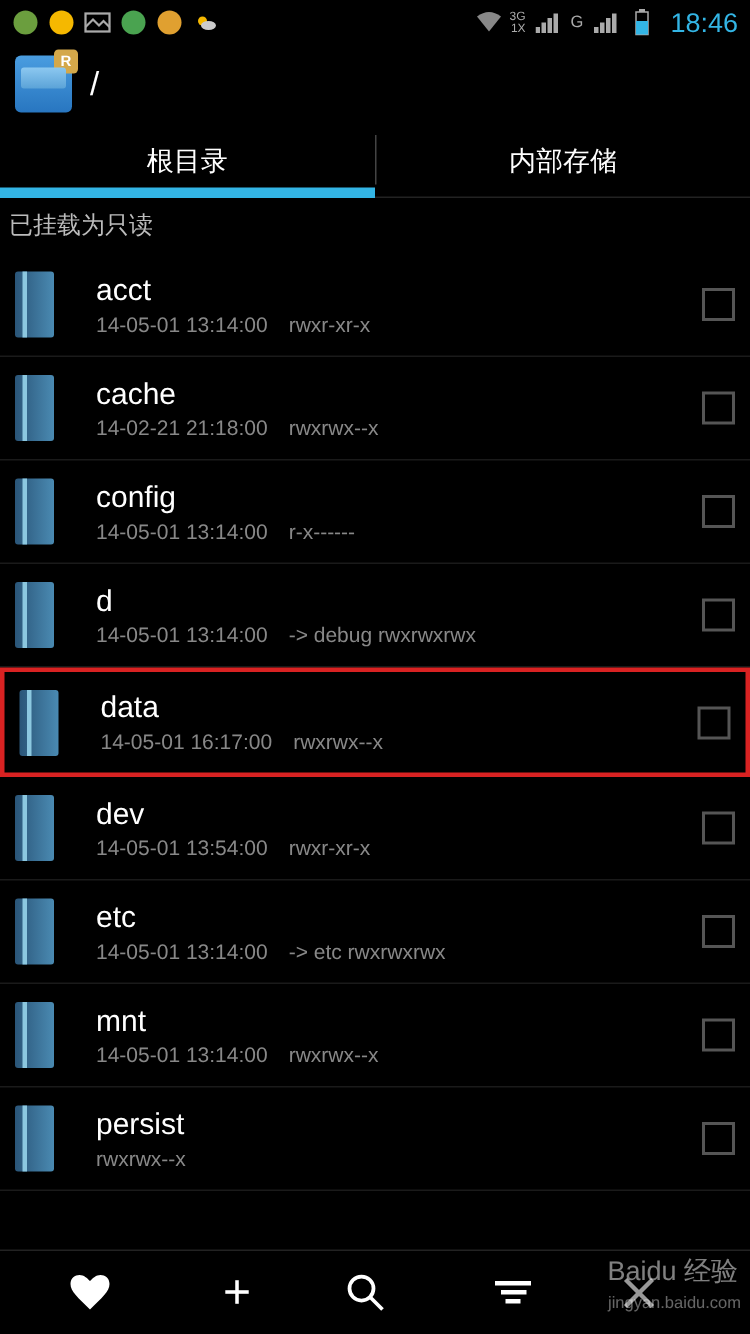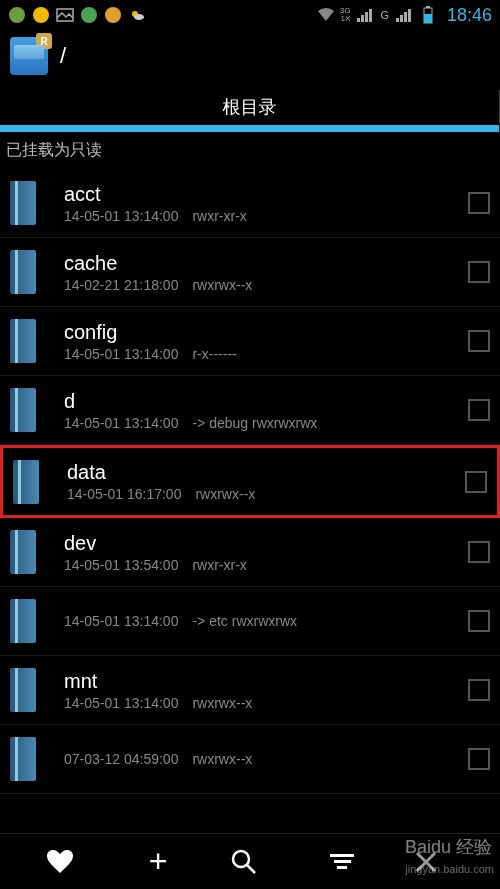--- a/index.html
+++ b/index.html
@@ -129,20 +129,21 @@
 </div>
 
 <div class="app-header">
   <div class="app-icon"></div>
   <div class="app-path">/</div>
 </div>
 
 <div class="tabs">
   <div class="tab active">根目录</div>
   <div class="tab-divider"></div>
+  <div class="tab">内部存储</div>
 </div>
 
 <div class="mount-bar">
   <span class="mount-status">已挂载为只读</span>
 </div>
 
 <div class="file-list" id="file-list">
     <div class="file-row">
       <div class="folder-icon"></div>
       <div class="file-info">
@@ -205,20 +206,21 @@
         <div class="file-meta">
           <span class="file-date">14-05-01 13:54:00</span>
           <span class="file-perm">rwxr-xr-x</span>
         </div>
       </div>
       <div class="checkbox"></div>
     </div>
     <div class="file-row">
       <div class="folder-icon"></div>
       <div class="file-info">
+        <div class="file-name">etc</div>
         <div class="file-meta">
           <span class="file-date">14-05-01 13:14:00</span>
           <span class="file-perm">-&gt; etc  rwxrwxrwx</span>
         </div>
       </div>
       <div class="checkbox"></div>
     </div>
     <div class="file-row">
       <div class="folder-icon"></div>
       <div class="file-info">
@@ -226,22 +228,22 @@
         <div class="file-meta">
           <span class="file-date">14-05-01 13:14:00</span>
           <span class="file-perm">rwxrwx--x</span>
         </div>
       </div>
       <div class="checkbox"></div>
     </div>
     <div class="file-row">
       <div class="folder-icon"></div>
       <div class="file-info">
-        <div class="file-meta">
-          <span class="file-date">07-03-12 04:59:00</span>
+        <div class="file-name">persist</div>
+        <div class="file-meta">
           <span class="file-perm">rwxrwx--x</span>
         </div>
       </div>
       <div class="checkbox"></div>
     </div>
   </div>
 
 <div class="bottom-bar">
   <div class="bottom-icon heart">
     <svg width="28" height="26">

